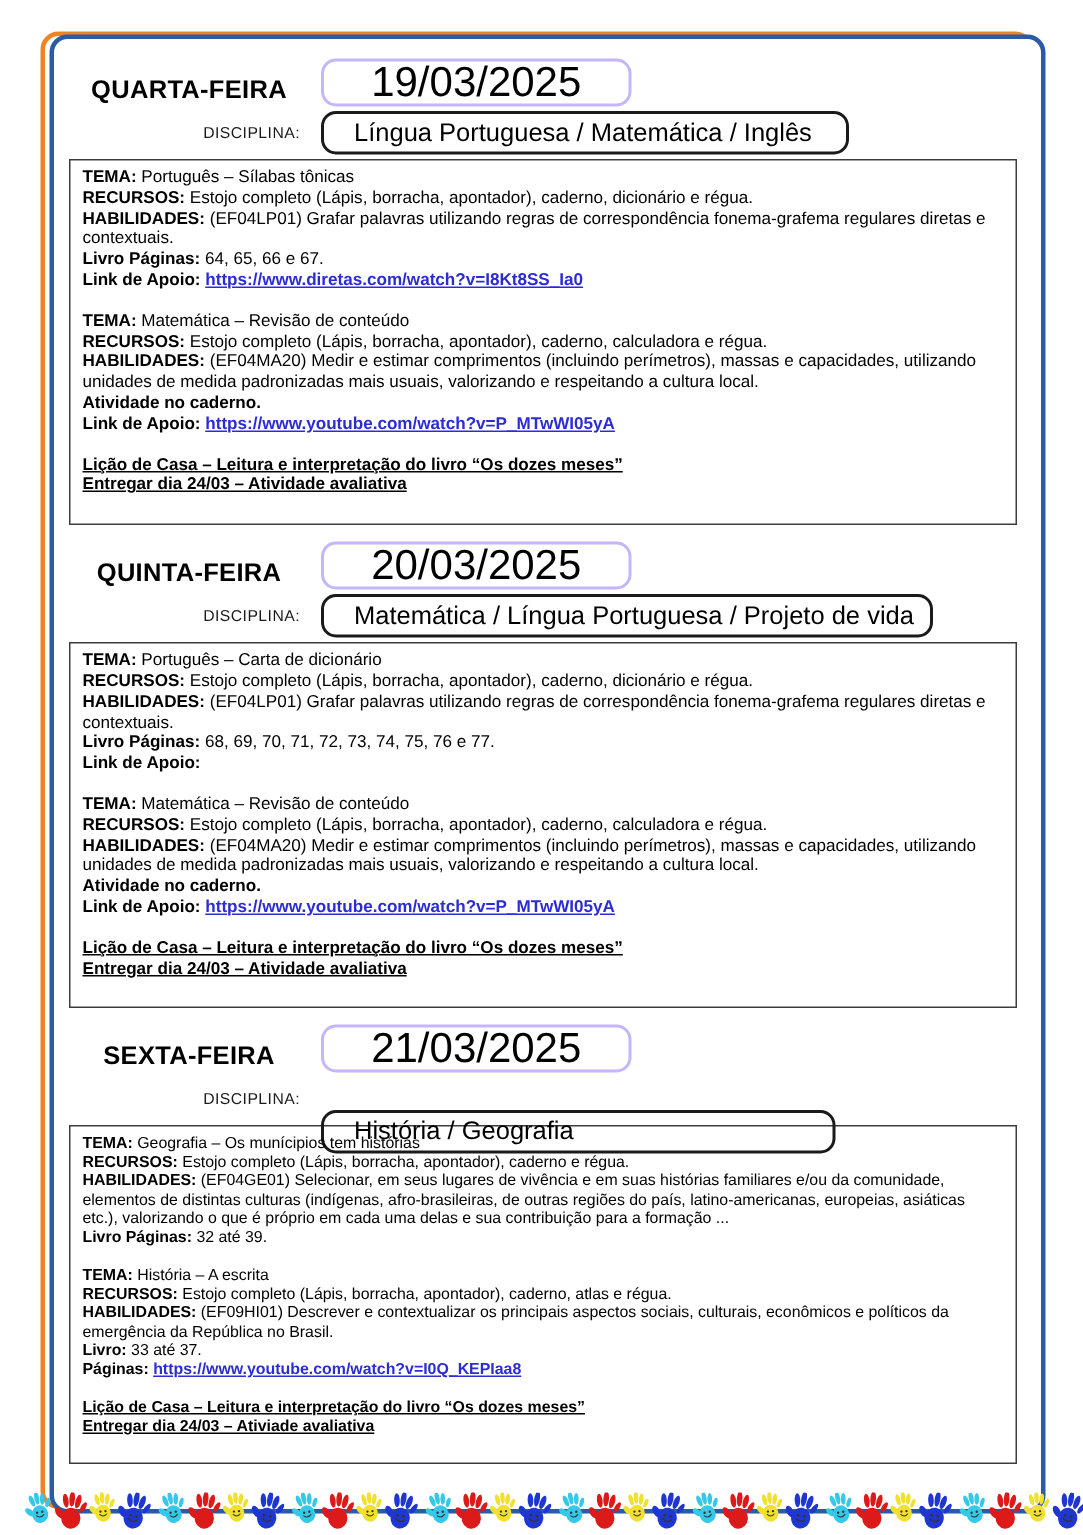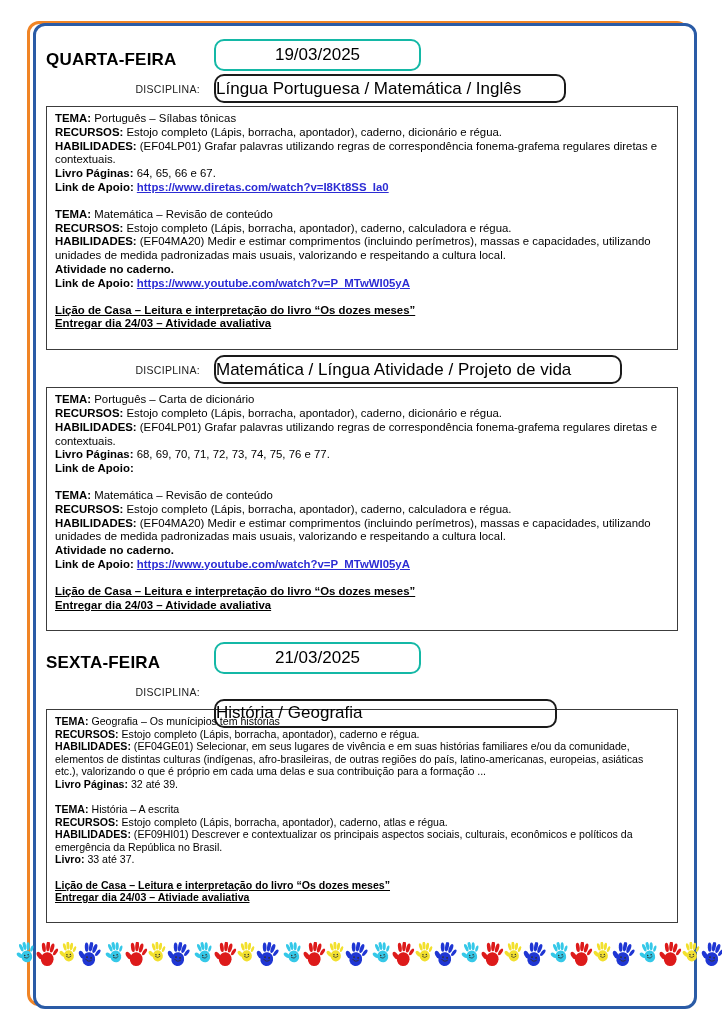--- a/index.html
+++ b/index.html
@@ -9,27 +9,27 @@
 
   .frame-orange { position:absolute; left:27px; top:21px; width:662px; height:985px;
                   border:3px solid #f08425; border-radius:12px; background:transparent; }
   .frame-blue   { position:absolute; left:33px; top:23px; width:664px; height:986px;
                   border:3px solid #2a5ba6; border-radius:12px; background:#fff; }
 
   .inner { position:absolute; inset:0; padding:13px 0 0 10px; }
 
   .hdr-row1 { display:flex; align-items:center; height:32px; margin-bottom:9px; }
   .hdr-row2 { display:flex; align-items:center; height:17px; margin-bottom:9px; }
-  .day-name { width:160px; text-align:left; font-weight:bold; font-size:17px; letter-spacing:.2px;margin-top:10px; }
-  .date-box { margin-left:8px; width:207px; height:32px; border:2px solid #14b8a6; border-radius:10px;
-              display:flex; align-items:center; justify-content:center; font-size:17px; }
+  .day-name { width:160px; text-align:center; font-weight:bold; font-size:17px; letter-spacing:.2px;margin-top:10px; }
+  .date-box { margin-left:8px; width:207px; height:32px; border:2px solid #c4b5fd; border-radius:10px;
+              display:flex; align-items:center; justify-content:center; font-size:28px; }
   .disc-label { width:160px; text-align:right; padding-right:6px; font-size:10.5px; color:#1a1a1a;
                 letter-spacing:.3px; }
   .disc-box { margin-left:8px; height:29px; border:2px solid #1a1a1a; border-radius:10px;
-              display:flex; align-items:center; padding-left:0; font-size:17px; }
+              display:flex; align-items:center; padding-left:20px; font-size:17px; }
   .day:nth-of-type(1) .disc-box { width:352px; }
   .day:nth-of-type(2) .disc-box { width:408px; }
   .day:nth-of-type(3) .disc-box { width:343px;margin-top:43px; }
 
   .content-box { width:632px; border:1px solid #3c3c3c; padding:5px 8px 18px 8px;
                  font-size:11.4px; line-height:13.8px; margin-bottom:11px; }
   .day:nth-of-type(3) .content-box { font-size:10.6px; line-height:12.5px; margin-bottom:0; }
   .line { min-height:1em; }
   .line.blank { height:13px; }
   .lbl { font-weight:bold; }
@@ -73,24 +73,30 @@
             <div class="line"><span class="lbl">HABILIDADES:</span><span>  (EF04MA20)  Medir e estimar comprimentos (incluindo perímetros), massas e capacidades, utilizando unidades de medida padronizadas mais usuais, valorizando e respeitando a cultura local.</span></div>
             <div class="line"><span class="lbl">Atividade no caderno.</span></div>
             <div class="line"><span class="lbl">Link de Apoio:</span> <a class="link" href="#" style="color: rgb(44, 44, 212);">https://www.youtube.com/watch?v=P_MTwWI05yA</a></div>
             <div class="line blank"></div>
             <div class="line"><span class="bu">Lição de Casa – Leitura e interpretação do livro “Os dozes meses”</span></div>
             <div class="line"><span class="bu">Entregar dia 24/03 – Atividade  avaliativa</span></div>
           </div>
       </section>
 
       <section class="day">
+        <div class="hdr-row1">
+          <div class="day-name">QUINTA-FEIRA</div>
+          <div class="date-box">
+            <span>20/03/2025</span>
+          </div>
+        </div>
         <div class="hdr-row2">
           <div class="disc-label">DISCIPLINA:</div>
           <div class="disc-box">
-            <span>Matemática / Língua Atividade / Projeto de vida</span>
+            <span>Matemática / Língua Portuguesa / Projeto de vida</span>
           </div>
         </div>
         <div class="content-box">
             <div class="line"><span class="lbl">TEMA:</span><span> Português – Carta de dicionário</span></div>
             <div class="line"><span class="lbl">RECURSOS:</span><span>  Estojo completo (Lápis, borracha, apontador), caderno, dicionário e régua.</span></div>
             <div class="line"><span class="lbl">HABILIDADES:</span><span>  (EF04LP01) Grafar palavras utilizando regras de correspondência fonema-grafema regulares diretas e contextuais.</span></div>
             <div class="line"><span class="lbl">Livro Páginas:</span><span> 68, 69, 70, 71, 72, 73, 74, 75, 76 e 77.</span></div>
             <div class="line"><span class="lbl">Link de Apoio:</span></div>
             <div class="line blank"></div>
             <div class="line"><span class="lbl">TEMA:</span><span> Matemática – Revisão de conteúdo</span></div>
@@ -120,20 +126,21 @@
         <div class="content-box">
             <div class="line"><span class="lbl">TEMA:</span><span> Geografia – Os munícipios  tem histórias</span></div>
             <div class="line"><span class="lbl">RECURSOS:</span><span>  Estojo  completo  (Lápis, borracha, apontador), caderno e régua.</span></div>
             <div class="line"><span class="lbl">HABILIDADES:</span><span>  (EF04GE01)  Selecionar, em seus lugares de vivência e em suas histórias familiares e/ou da comunidade,  elementos de distintas culturas (indígenas,  afro-brasileiras, de outras regiões do país, latino-americanas, europeias, asiáticas etc.), valorizando o que é próprio em cada uma  delas e sua contribuição para a formação ...</span></div>
             <div class="line"><span class="lbl">Livro Páginas:</span><span> 32 até 39.</span></div>
             <div class="line blank"></div>
             <div class="line"><span class="lbl">TEMA:</span><span> História – A escrita</span></div>
             <div class="line"><span class="lbl">RECURSOS:</span><span>  Estojo  completo  (Lápis, borracha, apontador), caderno, atlas e régua.</span></div>
             <div class="line"><span class="lbl">HABILIDADES:</span><span>  (EF09HI01)  Descrever e contextualizar os principais aspectos sociais, culturais, econômicos e políticos da emergência da República  no Brasil.</span></div>
             <div class="line"><span class="lbl">Livro:</span><span> 33 até 37.</span></div>
+            <div class="line"><span class="lbl">Páginas:</span> <a class="link" href="#" style="color: rgb(44, 44, 212);">https://www.youtube.com/watch?v=I0Q_KEPIaa8</a></div>
             <div class="line blank"></div>
             <div class="line"><span class="bu">Lição de Casa – Leitura e interpretação do livro “Os dozes meses”</span></div>
             <div class="line"><span class="bu">Entregar dia 24/03 – Ativiade avaliativa</span></div>
           </div>
       </section>
 
       <div class="hands">
           <span class="hand-wrap" style="display:flex;margin-right:4px">
             <svg class="hand" width="20" height="22" viewBox="0 0 44 50" style="transform:rotate(-12deg)">
               <g fill="#35c8e8">

